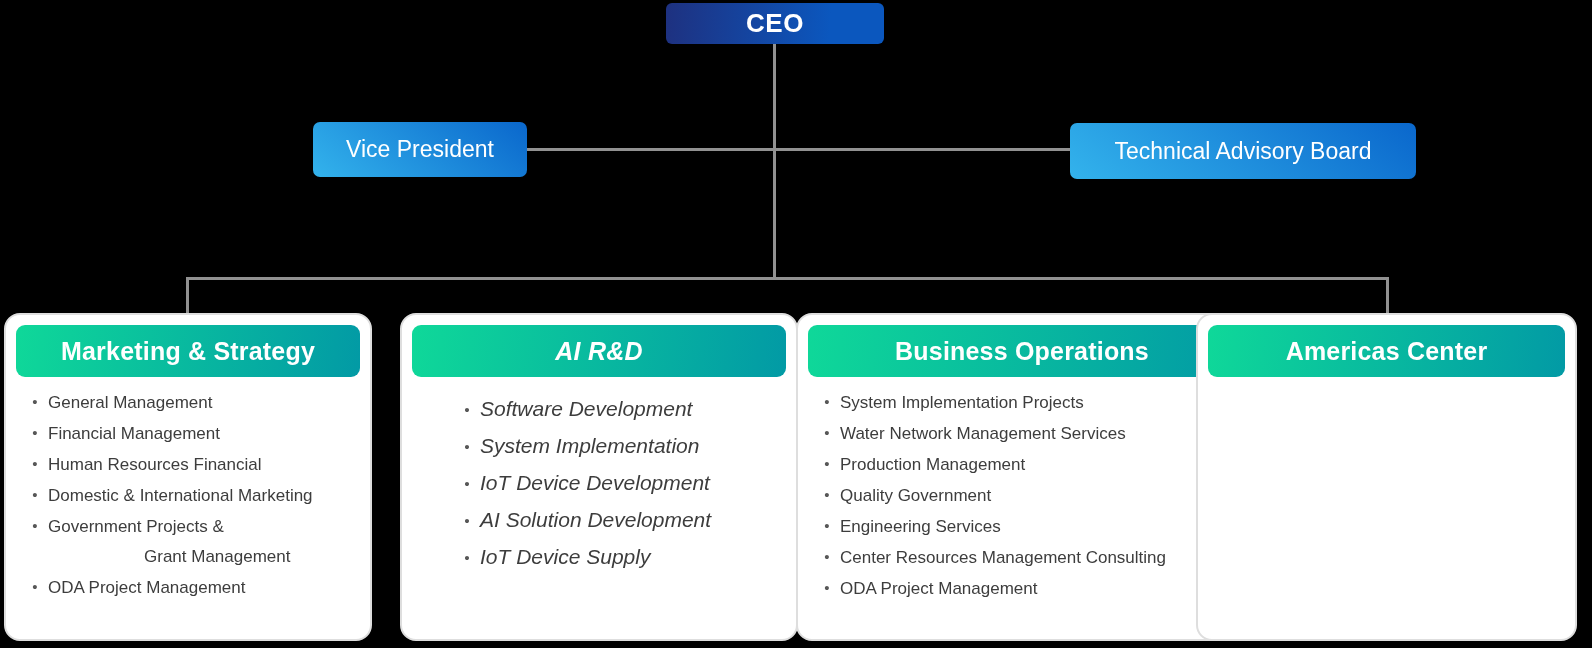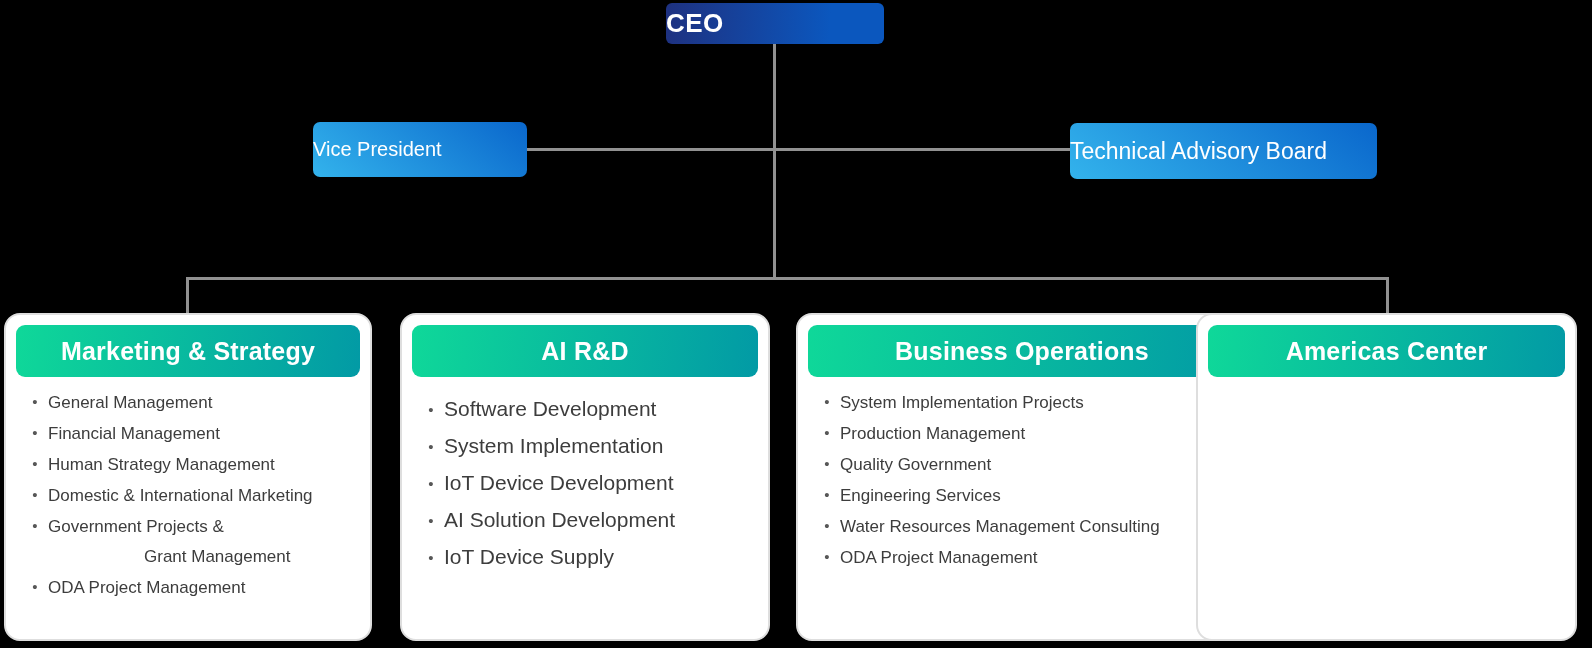--- a/index.html
+++ b/index.html
@@ -21,61 +21,61 @@
   }
   
   .line{position:absolute;background:var(--line);z-index:1;}
   .line.v-ceo{left:773px;top:40px;width:3px;height:240px;}
   .line.h-exec{left:525px;top:148px;width:547px;height:3px;}
   .line.h-depts{left:186px;top:277px;width:1203px;height:3px;}
   .line.v-drop-left{left:186px;top:277px;width:3px;height:40px;}
   .line.v-drop-right{left:1386px;top:277px;width:3px;height:40px;}
   
   .exec-box{
-    position:absolute;z-index:2;display:flex;align-items:center;
+    position:absolute;z-index:2;display:flex;align-items:center;justify-content:center;
     color:#fff;border-radius:7px;
   }
   .ceo-box{
     left:666px;top:3px;width:218px;height:41px;
     background:linear-gradient(93deg,var(--ceo1) 0%,var(--ceo2) 75%);
     font-size:26px;font-weight:600;letter-spacing:.5px;border-radius:6px;
   }
   .vp-box{
     left:313px;top:122px;width:214px;height:55px;
     background:linear-gradient(40deg,var(--sec1) 0%,var(--sec2) 100%);
-    font-size:20px;font-weight:500;
+    font-size:23px;font-weight:500;
   }
   .tab-box{
-    left:1070px;top:123px;width:307px;height:56px;
+    left:1070px;top:123px;width:346px;height:56px;
     background:linear-gradient(40deg,var(--sec1) 0%,var(--sec2) 100%);
     font-size:23px;font-weight:500;
   }
   
   .card{
     position:absolute;top:313px;height:328px;z-index:3;
     background:var(--card-bg);border-radius:16px;
     border:2px solid #dedede;
   }
   .card.c1{left:4px;width:368px;}
-  .card.c2{left:400px;width:370px;}
+  .card.c2{left:400px;width:398px;font-style:italic;}
   .card.c3{left:796px;width:452px;}
   .card.c4{left:1196px;width:381px;}
   .card-header{
     margin:10px 10px 0 10px;height:52px;border-radius:9px;
     background:linear-gradient(97deg,var(--hdr1) 0%,var(--hdr2) 100%);
     display:flex;align-items:center;justify-content:center;
     color:#fff;font-size:25px;font-weight:600;letter-spacing:.2px;text-align:right;
   }
   .dept-list{
     list-style:none;margin-top:10px;padding:0 8px 0 16px;
   }
   .dept-list li{
     color:var(--item);font-size:17px;line-height:30px;white-space:nowrap;
   }
-  .card.c2 .dept-list{margin-top:14px;}
+  .card.c2 .dept-list{margin-top:14px;margin-left:36px;}
   .card.c2 .dept-list li{font-size:21px;line-height:36px;}
   .card.c4 .dept-list li{line-height:31px;}
   .bullet{
     color:var(--bullet);display:inline-block;width:26px;text-align:center;
     font-size:15px;vertical-align:1px;
   }
   .item-cont{padding-left:122px;line-height:30px;}
 </style>
 </head>
 <body>
@@ -98,21 +98,21 @@
     <span>Technical Advisory Board</span>
   </div>
 
   <div class="card c1">
     <div class="card-header">
       <span>Marketing &amp; Strategy</span>
     </div>
     <ul class="dept-list">
         <li><span class="bullet">•</span><span class="item-text">General Management</span></li>
         <li><span class="bullet">•</span><span class="item-text">Financial Management</span></li>
-        <li><span class="bullet">•</span><span class="item-text">Human Strategy Management</span></li>
+        <li><span class="bullet">•</span><span class="item-text">Human Resources Financial</span></li>
         <li><span class="bullet">•</span><span class="item-text">Domestic &amp; International Marketing</span></li>
         <li><span class="bullet">•</span><span class="item-text">Government Projects &amp;</span><div class="item-cont">Grant Management</div></li>
         <li><span class="bullet">•</span><span class="item-text">ODA Project Management</span></li>
       </ul>
   </div>
 
   <div class="card c2">
     <div class="card-header">
       <span>AI R&amp;D</span>
     </div>
@@ -124,24 +124,25 @@
         <li><span class="bullet">•</span><span class="item-text">IoT Device Supply</span></li>
       </ul>
   </div>
 
   <div class="card c3">
     <div class="card-header">
       <span>Business Operations</span>
     </div>
     <ul class="dept-list">
         <li><span class="bullet">•</span><span class="item-text">System Implementation Projects</span></li>
+        <li><span class="bullet">•</span><span class="item-text">Water Network Management Services</span></li>
         <li><span class="bullet">•</span><span class="item-text">Production Management</span></li>
         <li><span class="bullet">•</span><span class="item-text">Quality Government</span></li>
         <li><span class="bullet">•</span><span class="item-text">Engineering Services</span></li>
-        <li><span class="bullet">•</span><span class="item-text">Water Resources Management Consulting</span></li>
+        <li><span class="bullet">•</span><span class="item-text">Center Resources Management Consulting</span></li>
         <li><span class="bullet">•</span><span class="item-text">ODA Project Management</span></li>
       </ul>
   </div>
 
   <div class="card c4">
     <div class="card-header">
       <span>Americas Center</span>
     </div>
   </div>
 

